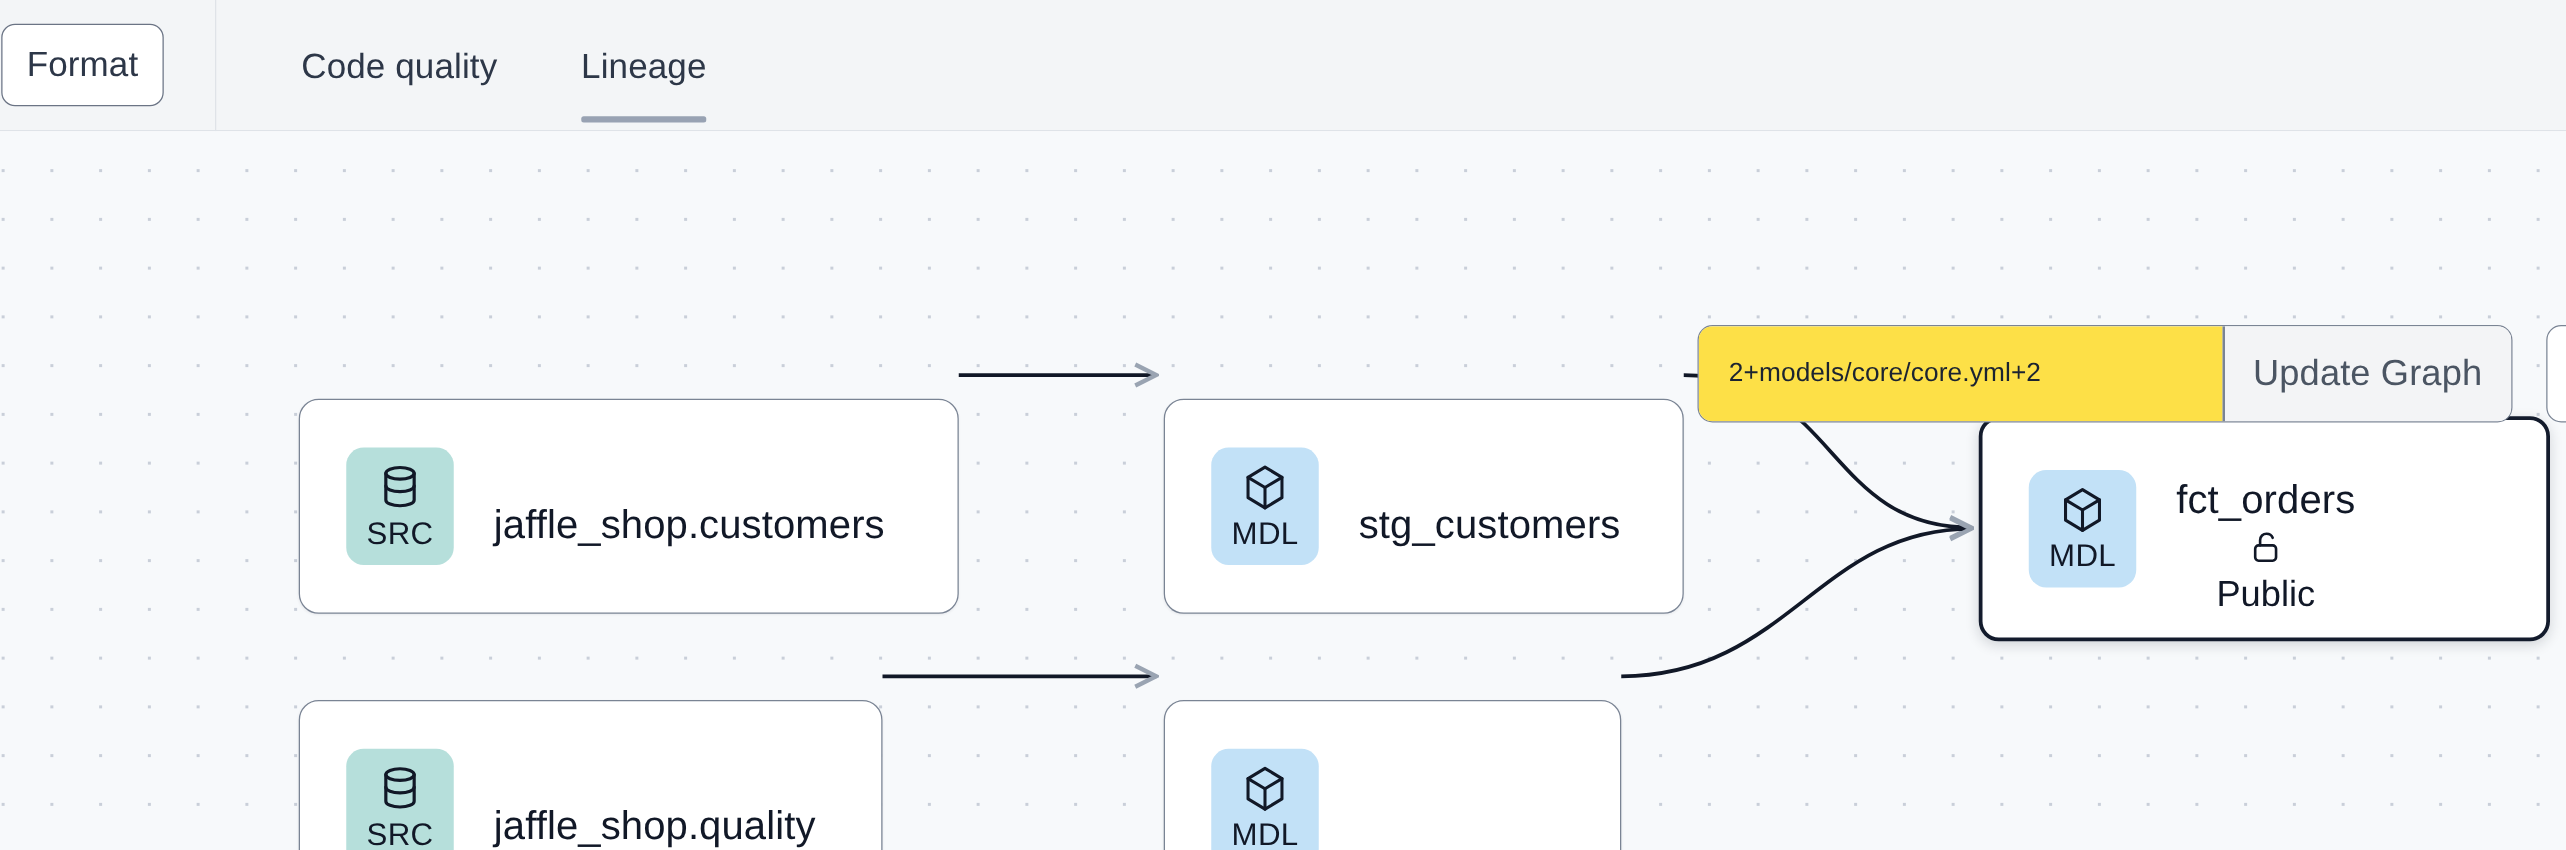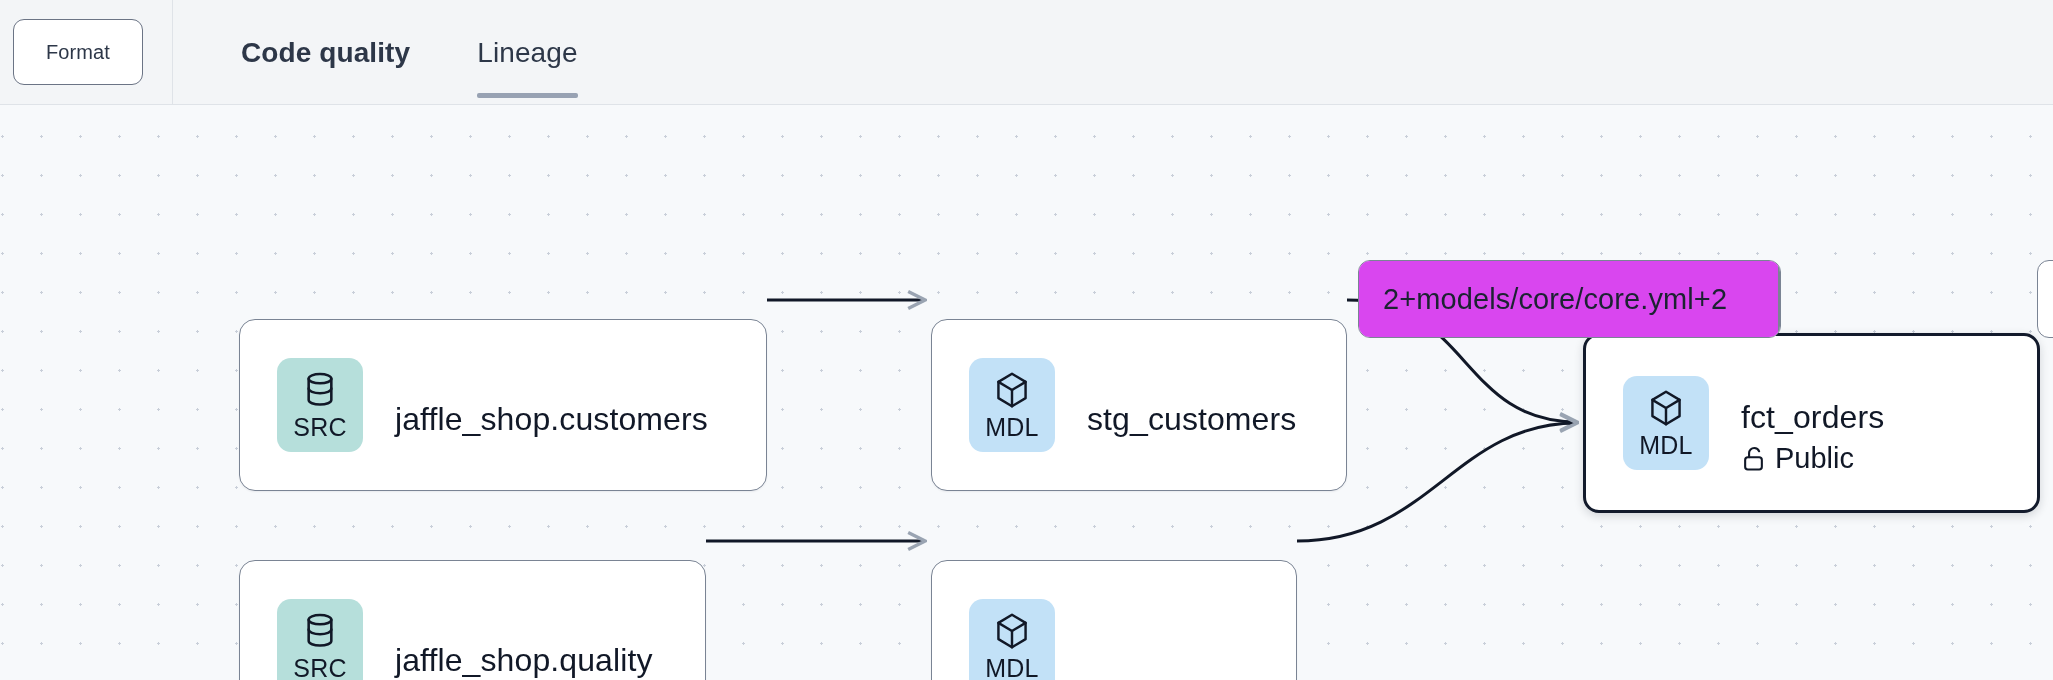--- a/index.html
+++ b/index.html
@@ -28,28 +28,28 @@
     left: 0; top: 0;
     width: 2053px;
     height: 105px;
     background: #f3f5f7;
     border-bottom: 1px solid #dfe3e8;
     box-sizing: border-box;
   }
 
   .format-btn {
     position: absolute;
-    left: 13px;
+    left: 1px;
     top: 19px;
     width: 130px;
     height: 66px;
     background: #ffffff;
     border: 1.6px solid #6b7485;
     border-radius: 11px;
-    font-size: 20px;
+    font-size: 28px;
     color: #2d3748;
     display: flex;
     align-items: center;
     justify-content: center;
     cursor: pointer;
     box-sizing: border-box;
     letter-spacing: .1px;
   }
 
   .topbar-divider {
@@ -73,21 +73,21 @@
     position: relative;
     height: 105px;
     display: flex;
     align-items: center;
     font-size: 28px;
     color: #2d3748;
     cursor: pointer;
     box-sizing: border-box;
     letter-spacing: .1px;
   }
-  .tab-code-quality { padding: 0 0 0 69px; font-weight: bold; }
+  .tab-code-quality { padding: 0 0 0 69px; }
   .tab-lineage { padding: 0 0 0 67px; }
   .tab.active::after {
     content: "";
     position: absolute;
     left: 67px;
     right: 0px;
     bottom: 7px;
     height: 5px;
     background: #98a2b3;
     border-radius: 2px;
@@ -175,20 +175,21 @@
     letter-spacing: .1px;
   }
   .node-sub {
     display: flex;
     align-items: center;
     gap: 9px;
     margin-top: 6px;
     font-size: 29px;
     color: #111827;
     white-space: nowrap;
+    flex-direction: column;
   }
   .node-sub svg { display: block; }
 
   
   #node-src-customers { left: 239px; top: 214px; width: 528px; height: 172px; }
   #node-stg-customers { left: 931px; top: 214px; width: 416px; height: 172px; }
   #node-src-orders    { left: 239px; top: 455px; width: 467px; height: 172px; }
   #node-stg-orders    { left: 931px; top: 455px; width: 366px; height: 172px; }
   #node-fct-orders    { left: 1583px; top: 228px; width: 457px; height: 180px; }
 
@@ -203,23 +204,23 @@
     border: 1.6px solid #7a8494;
     border-radius: 12px;
     background: #ffffff;
     overflow: hidden;
     box-sizing: border-box;
   }
   .selector-input {
     width: 419px;
     border: none;
     outline: none;
-    background: #d946ef;
+    background: #fde047;
     font-family: "Liberation Sans", "DejaVu Sans", sans-serif;
-    font-size: 29px;
+    font-size: 21px;
     color: #1b2331;
     padding: 0 24px;
     box-sizing: border-box;
     letter-spacing: .1px;
   }
   .selector-divider {
     width: 1.6px;
     background: #7a8494;
     flex: 0 0 auto;
   }
@@ -369,18 +370,19 @@
             </svg>
           </span>
           <span>Public</span>
         </div>
       </div>
     </div>
 
     <div class="selector-group">
       <input class="selector-input" type="text" value="2+models/core/core.yml+2" style="">
       <div class="selector-divider"></div>
+      <button class="update-graph-btn">Update Graph</button>
     </div>
 
     <div class="side-panel-peek"></div>
 
   </div>
 </div>
 
 </body></html>

